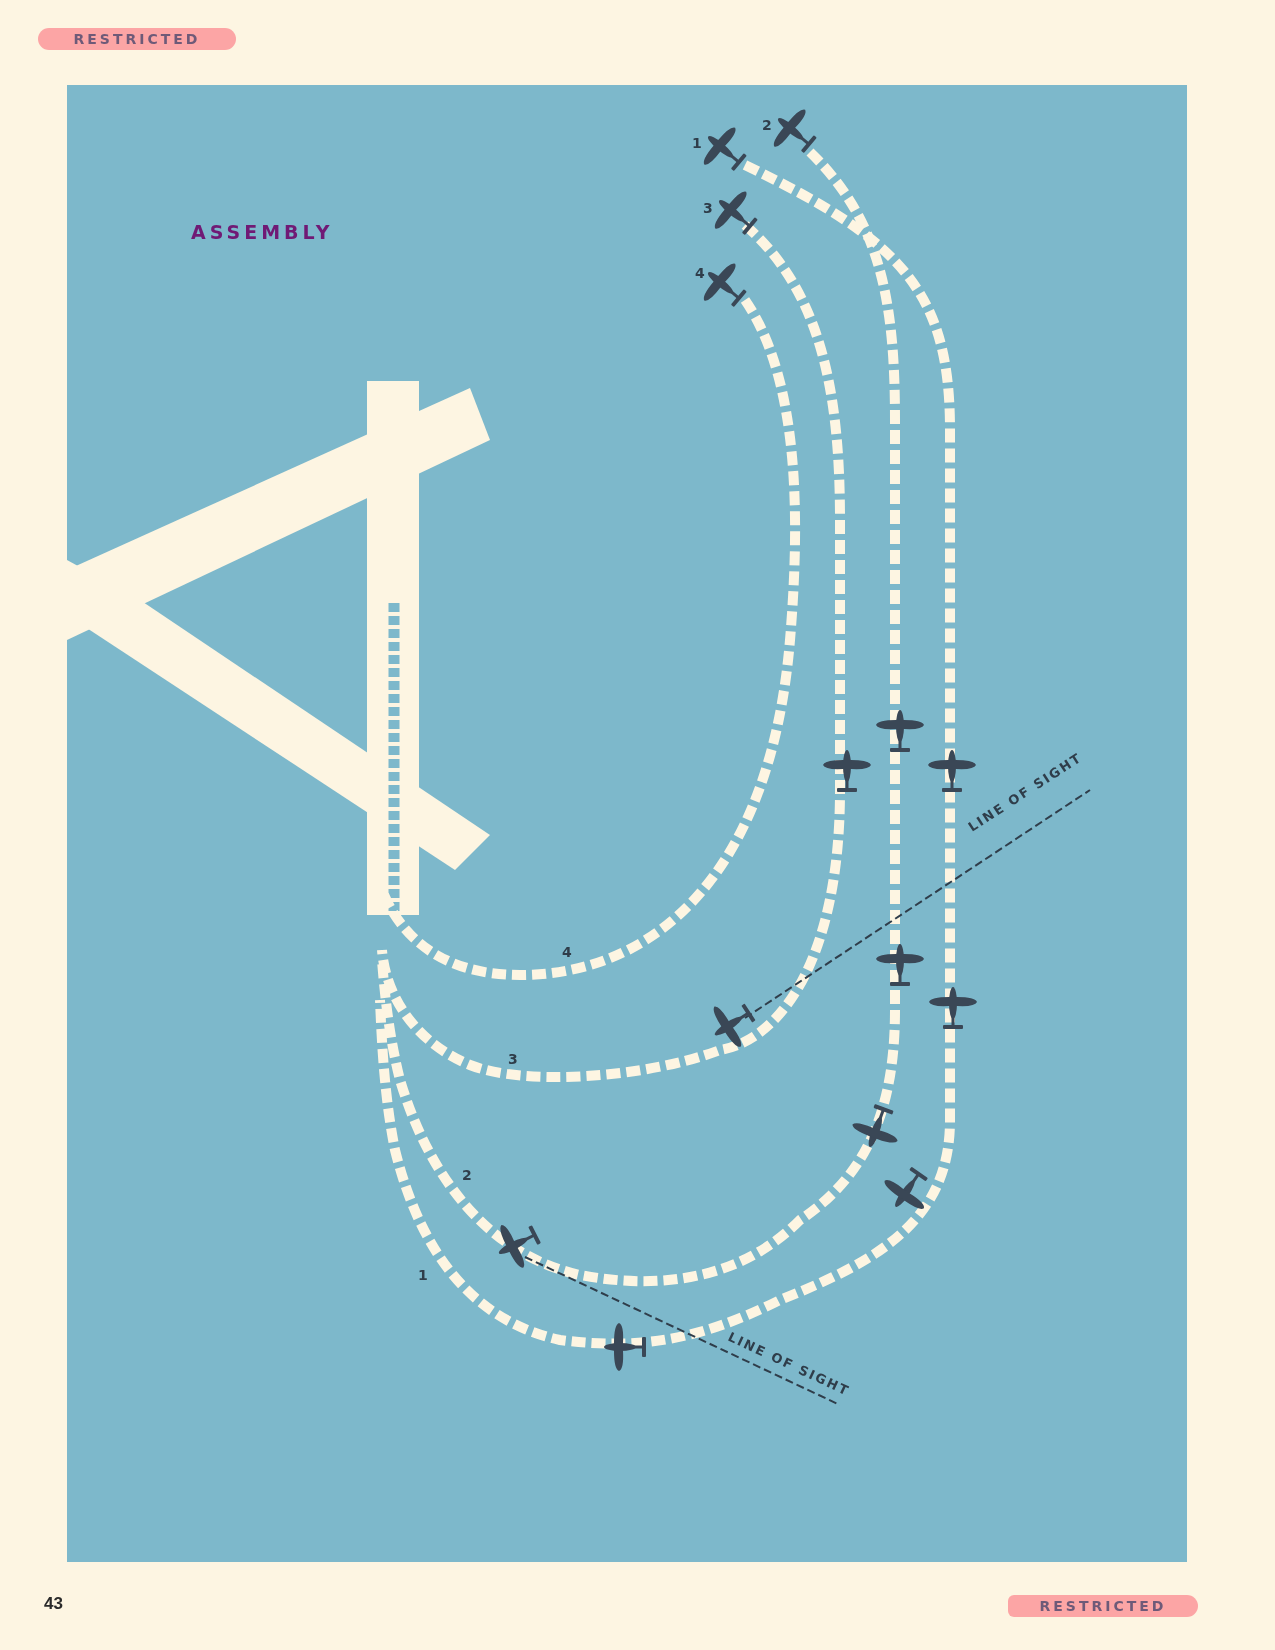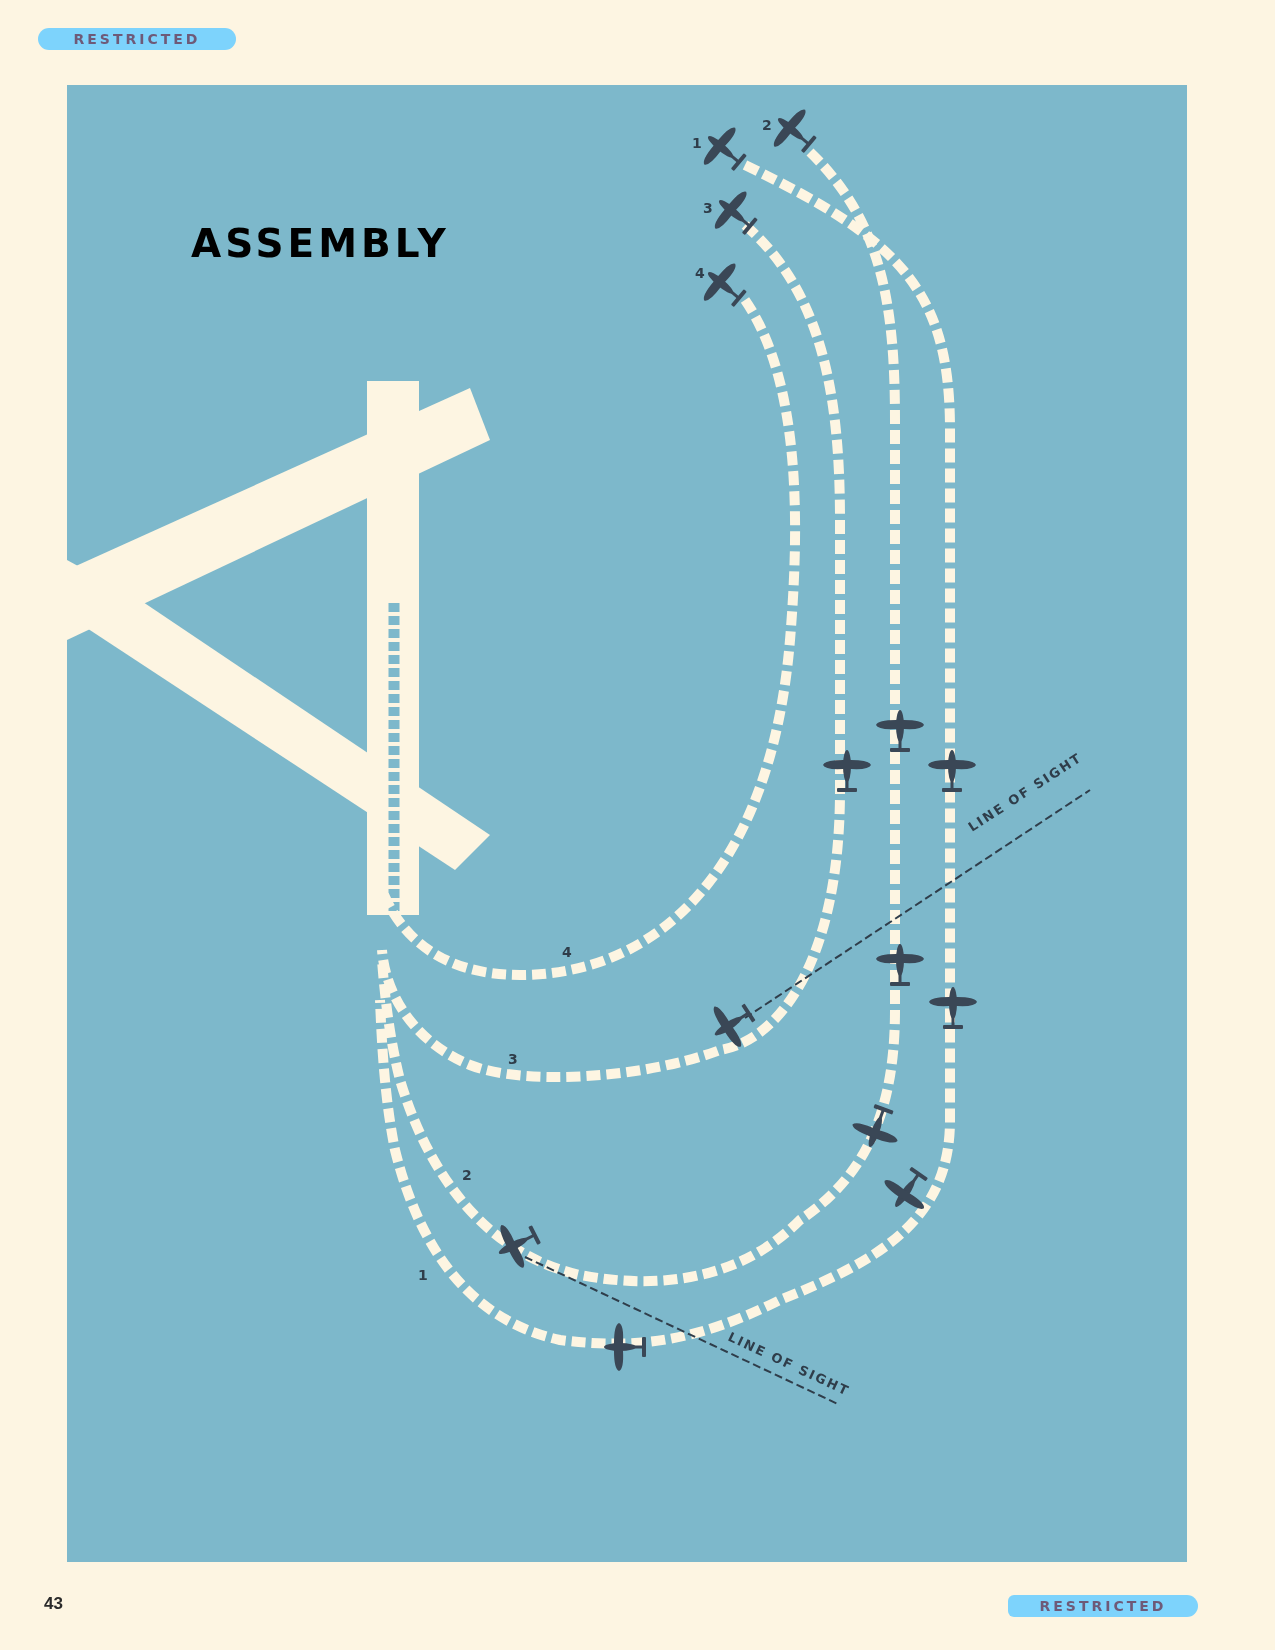--- a/index.html
+++ b/index.html
@@ -1,23 +1,23 @@
 <!DOCTYPE html>
 <html><head>
 <meta charset="utf-8">
 <style>
   html, body { margin:0; padding:0; }
   body { width:1275px; height:1650px; background:#fdf5e2; position:relative; overflow:hidden; font-family:"DejaVu Sans", sans-serif; }
-  .stamp { position:absolute; background:#7dd3fc; color:#6e5a78; font-family:"DejaVu Sans", sans-serif; font-weight:bold; letter-spacing:3px; font-size:14px; line-height:22px; height:22px; text-align:center; border-radius:11px; }
+  .stamp { position:absolute; background:#fca5a5; color:#6e5a78; font-family:"DejaVu Sans", sans-serif; font-weight:bold; letter-spacing:3px; font-size:14px; line-height:22px; height:22px; text-align:center; border-radius:11px; }
   #stamp-top { left:38px; top:28px; width:198px; }
   #stamp-bottom { left:1008px; top:1595px; width:190px; border-radius:6px 11px 11px 6px; }
   #page-number { position:absolute; left:44px; top:1594px; font-size:17px; font-weight:bold; color:#2a2a2a; font-family:"Liberation Sans", sans-serif; }
   #panel { position:absolute; left:67px; top:85px; width:1120px; height:1477px; background:#7db8cb; overflow:hidden; }
   #panel svg { position:absolute; left:0; top:0; }
-  #title { position:absolute; left:124px; top:136px; font-family:"DejaVu Sans", sans-serif; font-weight:bold; font-size:39px; letter-spacing:4px; color:#000000; }
+  #title { position:absolute; left:124px; top:136px; font-family:"DejaVu Sans", sans-serif; font-weight:bold; font-size:19px; letter-spacing:4px; color:#701a75; }
   .num { font-family:"DejaVu Sans", sans-serif; font-weight:bold; font-size:14px; fill:#2f3d4a; }
   .los { font-family:"DejaVu Sans", sans-serif; font-weight:bold; font-size:13px; fill:#2f3d4a; letter-spacing:2px; }
 </style>
 </head>
 <body>
 
 <div id="stamp-top" class="stamp">RESTRICTED</div>
 
 <div id="panel">
   <div id="title">ASSEMBLY</div>

